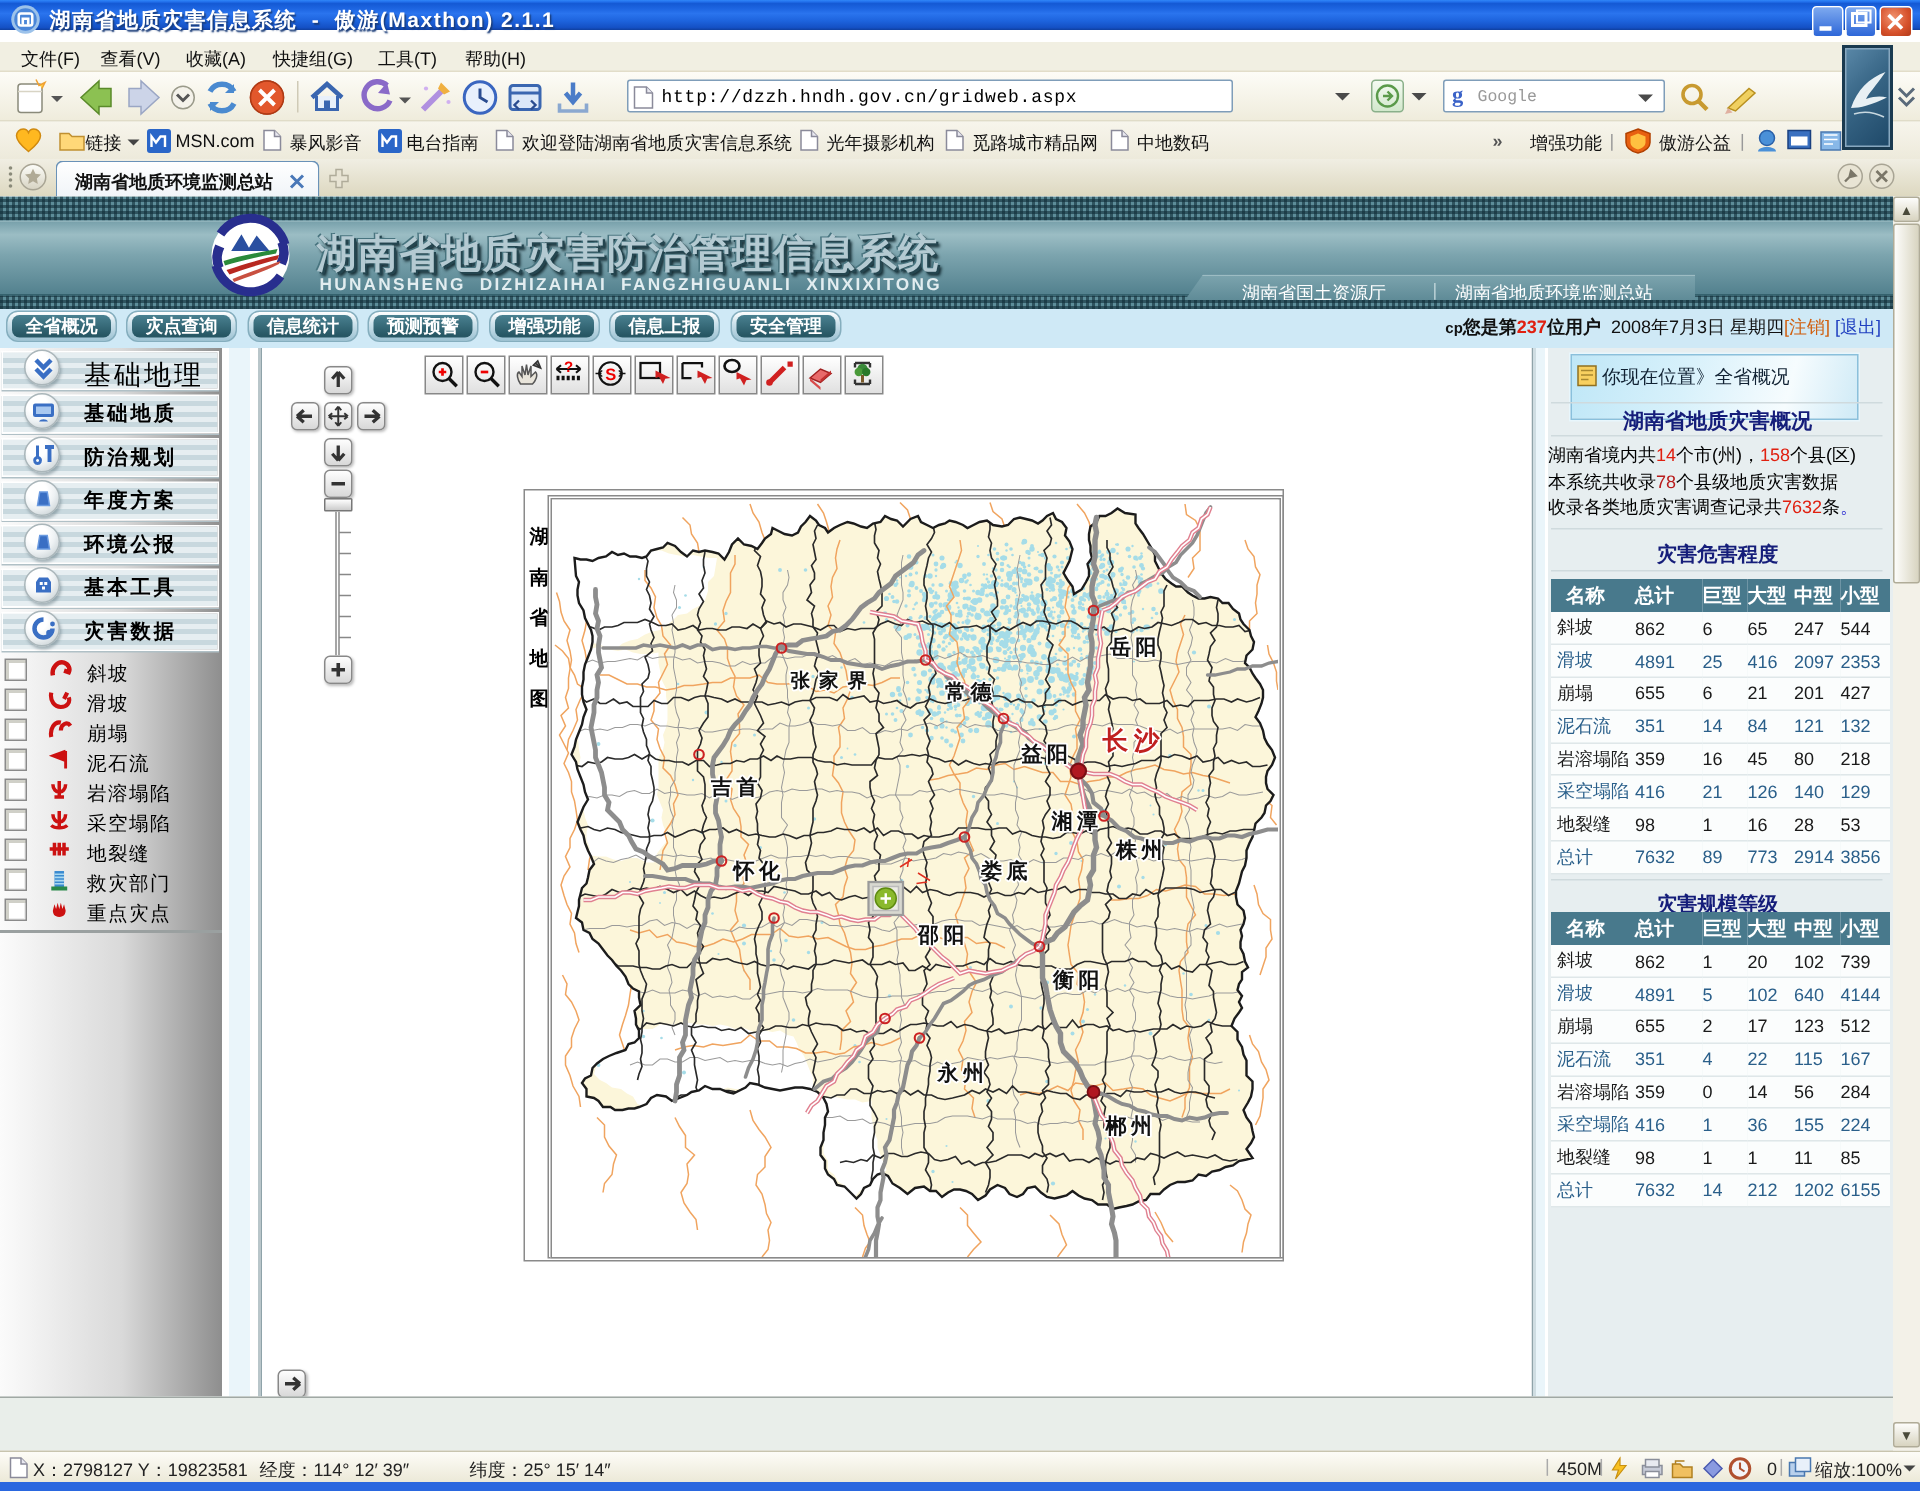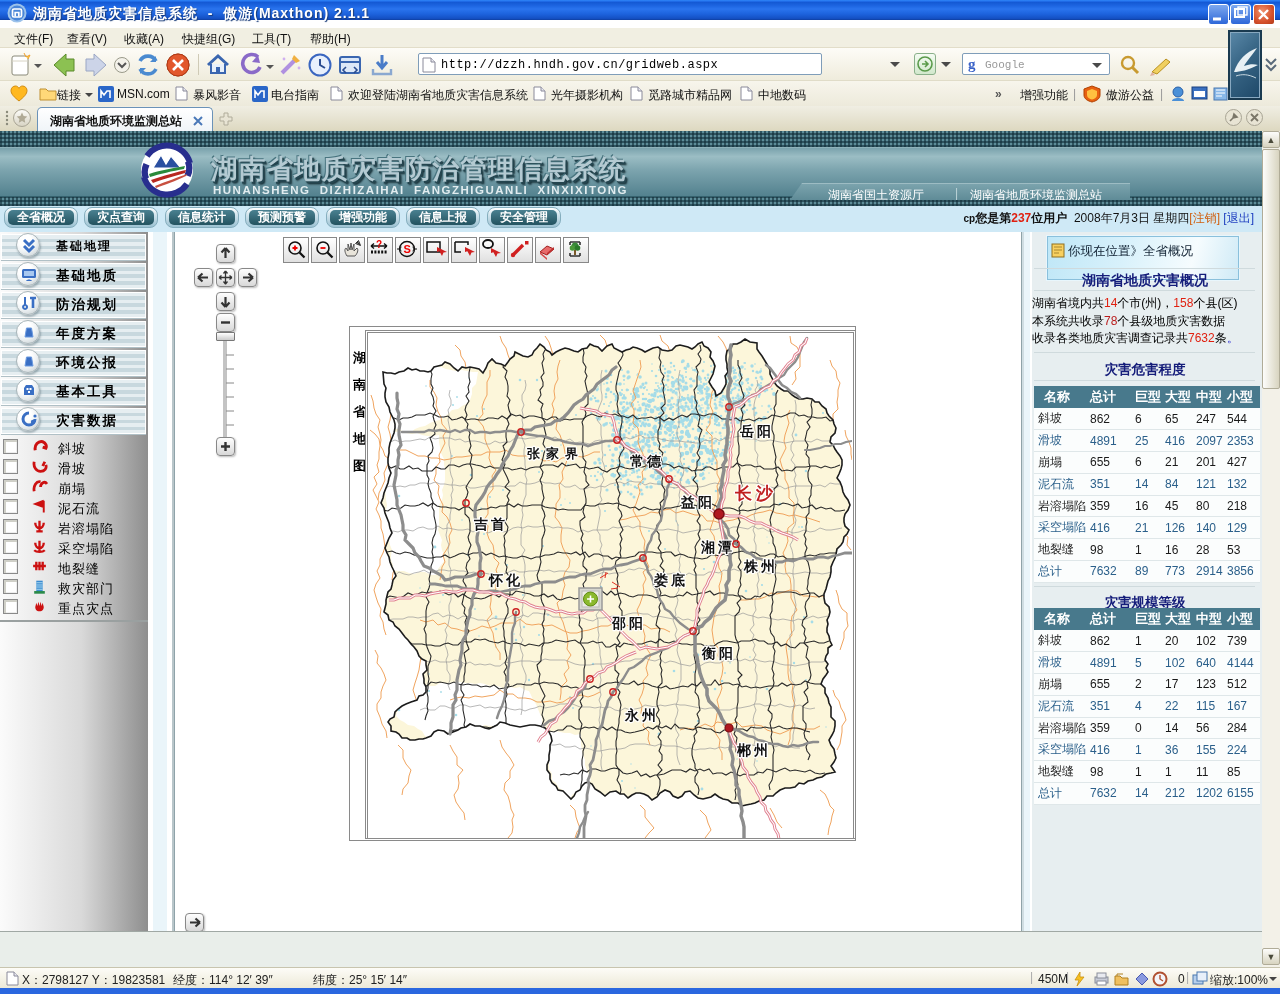--- a/index.html
+++ b/index.html
@@ -361,21 +361,21 @@
       <div class="navbtn" style="left:487px">
         <b>安全管理</b>
       </div>
   <span id="navright"><b style="font-size:10px">cp</b><b>您是第<span style="color:#e02010">237</span>位用户</b>&nbsp; 2008年7月3日 星期四<a style="color:#d06010">[注销]</a> <a style="color:#2040c0">[退出]</a></span>
  </div>
  <div class="abs" id="sidebar">
       <div class="sbtn" style="top:2px"></div>
       <div class="ic abs" style="left:16px;top:1px;width:24px;height:24px;border-radius:50%;background:radial-gradient(circle at 35% 28%,#ffffff 30%,#eef2f4 55%,#cdd5d8 85%,#b8c2c6);border:1px solid #aab6ba;box-shadow:1px 2px 2px rgba(90,110,120,.45)"><svg width="24" height="24">
           <path d="M7,6l5,5 5,-5M7,12l5,5 5,-5" fill="none" stroke="#3a6fc4" stroke-width="3"></path>
         </svg></div>
-      <span class="abs" style="left:56px;top:6px;font-size:12px;font-weight:bold;color:#000;letter-spacing:2px">基础地理</span>
+      <span class="abs" style="left:56px;top:6px;font-size:18px;font-weight:normal;color:#000;letter-spacing:2px">基础地理</span>
       <div class="sbtn" style="top:31px"></div>
       <div class="ic abs" style="left:16px;top:30px;width:24px;height:24px;border-radius:50%;background:radial-gradient(circle at 35% 28%,#ffffff 30%,#eef2f4 55%,#cdd5d8 85%,#b8c2c6);border:1px solid #aab6ba;box-shadow:1px 2px 2px rgba(90,110,120,.45)"><svg width="24" height="24">
           <rect x="5" y="6" width="14" height="9" rx="1.5" fill="#3a6fc4"></rect>
           <rect x="7" y="8" width="10" height="5" fill="#a8c8f0"></rect>
           <path d="M9,18c1,-2 5,-2 6,0z" fill="#3a6fc4"></path>
         </svg></div>
       <span class="abs" style="left:56px;top:35px;font-size:13.5px;font-weight:bold;color:#000;letter-spacing:2px">基础地质</span>
       <div class="sbtn" style="top:60px"></div>
       <div class="ic abs" style="left:16px;top:59px;width:24px;height:24px;border-radius:50%;background:radial-gradient(circle at 35% 28%,#ffffff 30%,#eef2f4 55%,#cdd5d8 85%,#b8c2c6);border:1px solid #aab6ba;box-shadow:1px 2px 2px rgba(90,110,120,.45)"><svg width="24" height="24">
           <path d="M8,5v8M8,13a2,2 0 1 0 .1,0" stroke="#3a6fc4" fill="none" stroke-width="2"></path>

